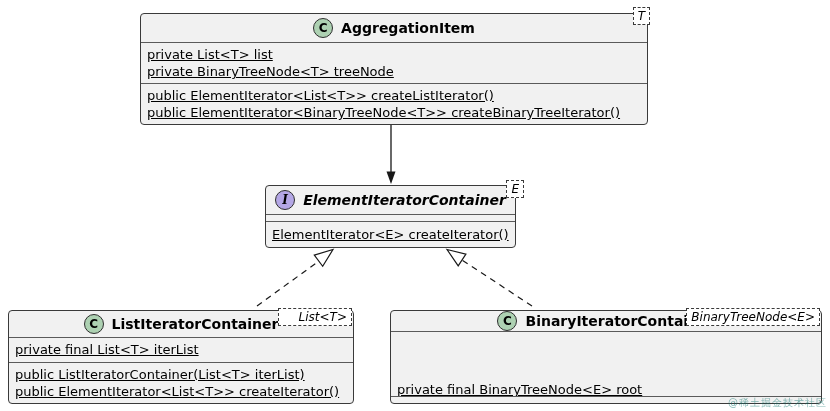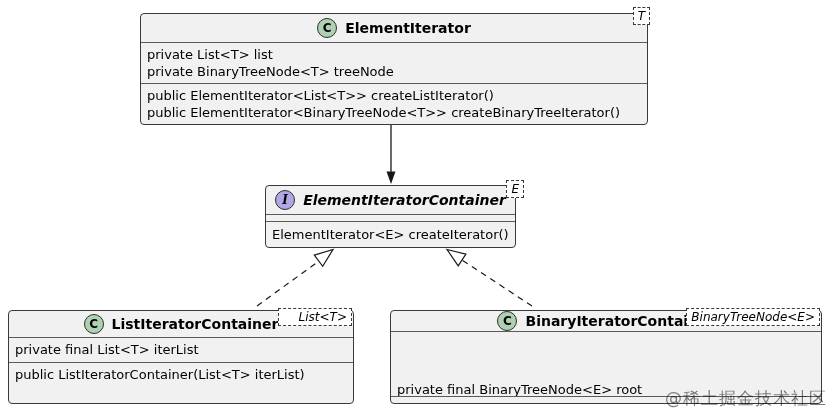--- a/index.html
+++ b/index.html
@@ -36,35 +36,35 @@
   .spot.class{background:#ADD1B2;}
   .spot.interface{background:#B4A7E5;font-family:"DejaVu Serif","Liberation Serif",serif;font-style:italic;}
   .compart{
     box-sizing:border-box;
     padding:3px 6px;
     font-size:13px;line-height:17px;
     border-bottom:1px solid #5a5a5a;
     white-space:nowrap;overflow:hidden;
   }
   .compart:last-child{border-bottom:none;}
-  .member{white-space:nowrap;}
+  .member{white-space:nowrap;text-decoration:underline;}
   .generic{
     position:absolute;
     background:#ffffff;
     border:1px dashed #3a3a3a;
     font-size:12px;font-style:italic;line-height:14px;
     padding:1px 4px;
     color:#000;
     white-space:nowrap;
   }
   .watermark{
     position:absolute;
     right:3px;bottom:1px;
-    font-size:17px;
-    color:#000000;
+    font-size:10px;
+    color:#0f766e;
     opacity:0.5;
     letter-spacing:1px;
     z-index:5;
     pointer-events:none;
   }
 </style>
 </head>
 <body>
 
 <div class="canvas">
@@ -84,21 +84,21 @@
     <g>
       <line x1="532" y1="306" x2="462" y2="260" stroke="#181818" stroke-width="1.2" stroke-dasharray="6,5"></line>
       <polygon points="447,249.5 465.9,254.1 458.2,265.8" fill="#ffffff" stroke="#181818" stroke-width="1.2"></polygon>
     </g>
   </svg>
 
   <div class="uml-class" style="left:140px;top:13px;width:508px;height:112px;">
     <div class="generic" style="top:-7px;right:-3px;">T</div>
     <div class="uml-title" style="height:28px;">
       <span class="spot class">C</span>
-      <span class="cname">ElementIterator</span>
+      <span class="cname">AggregationItem</span>
     </div>
     <div class="compart" style="height:41px;">
       <div class="member">private List&lt;T&gt; list</div>
       <div class="member">private BinaryTreeNode&lt;T&gt; treeNode</div>
     </div>
     <div class="compart" style="flex:1;">
       <div class="member">public ElementIterator&lt;List&lt;T&gt;&gt; createListIterator()</div>
       <div class="member">public ElementIterator&lt;BinaryTreeNode&lt;T&gt;&gt; createBinaryTreeIterator()</div>
     </div>
   </div>
@@ -119,20 +119,21 @@
     <div class="generic" style="top:-3px;right:1px;padding-left:20px;">List&lt;T&gt;</div>
     <div class="uml-title" style="height:26px;">
       <span class="spot class">C</span>
       <span class="cname">ListIteratorContainer</span>
     </div>
     <div class="compart" style="height:25px;">
       <div class="member">private final List&lt;T&gt; iterList</div>
     </div>
     <div class="compart" style="flex:1;">
       <div class="member">public ListIteratorContainer(List&lt;T&gt; iterList)</div>
+      <div class="member">public ElementIterator&lt;List&lt;T&gt;&gt; createIterator()</div>
     </div>
   </div>
 
   <div class="uml-class" style="left:390px;top:310px;width:432px;height:94px;">
     <div class="generic" style="top:-3px;right:1px;">BinaryTreeNode&lt;E&gt;</div>
     <div class="uml-title" style="height:26px;">
       <span class="spot class">C</span>
       <span class="cname">BinaryIteratorContainer</span>
     </div>
     <div class="compart" style="height:25px;margin-top:46px;">

